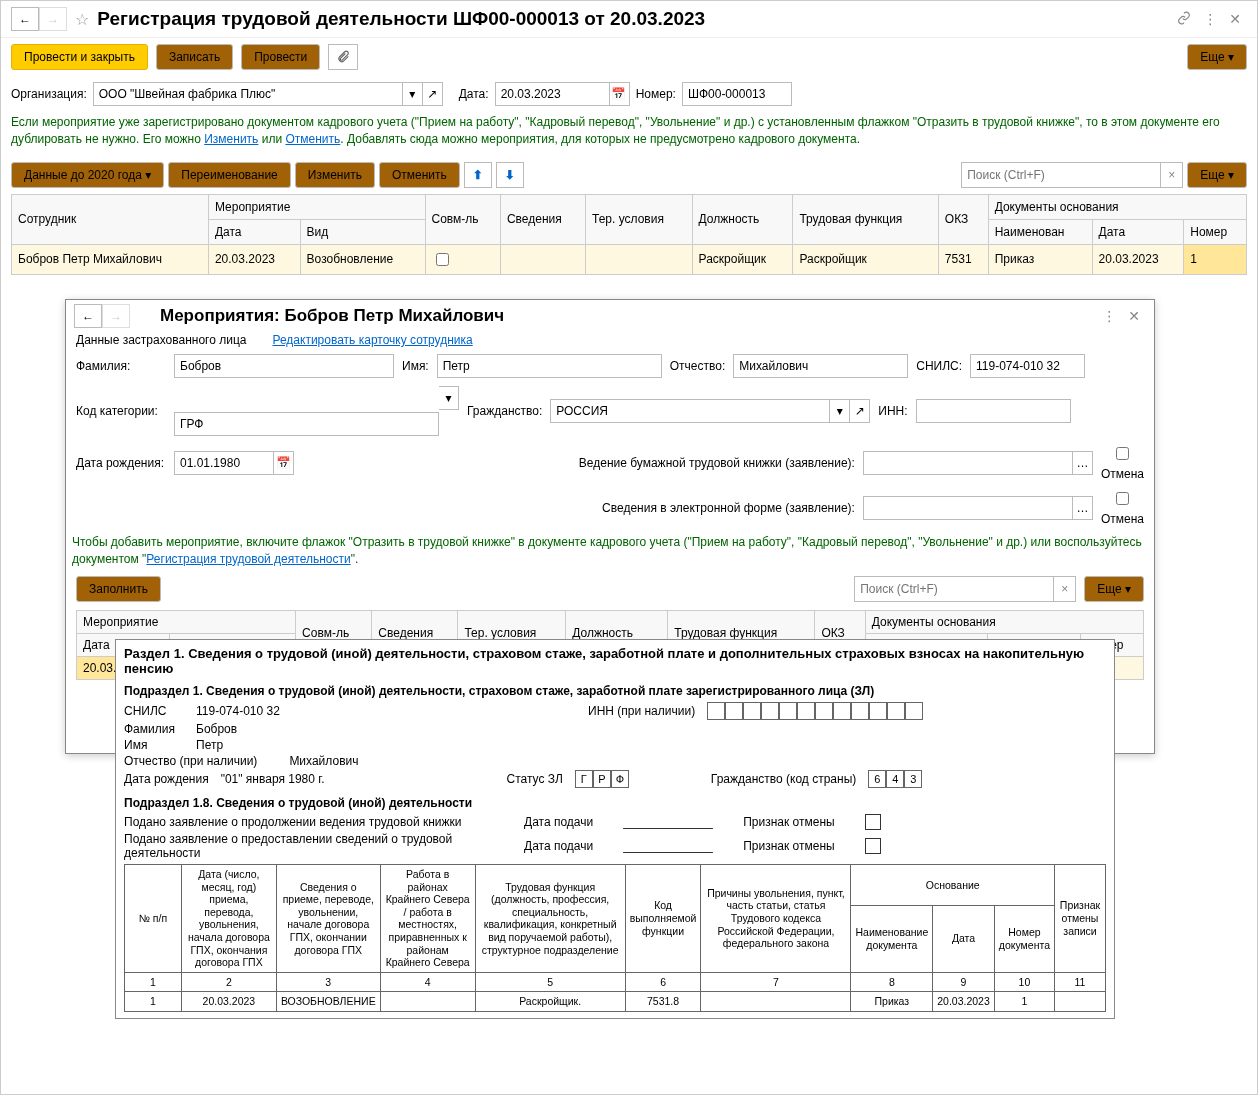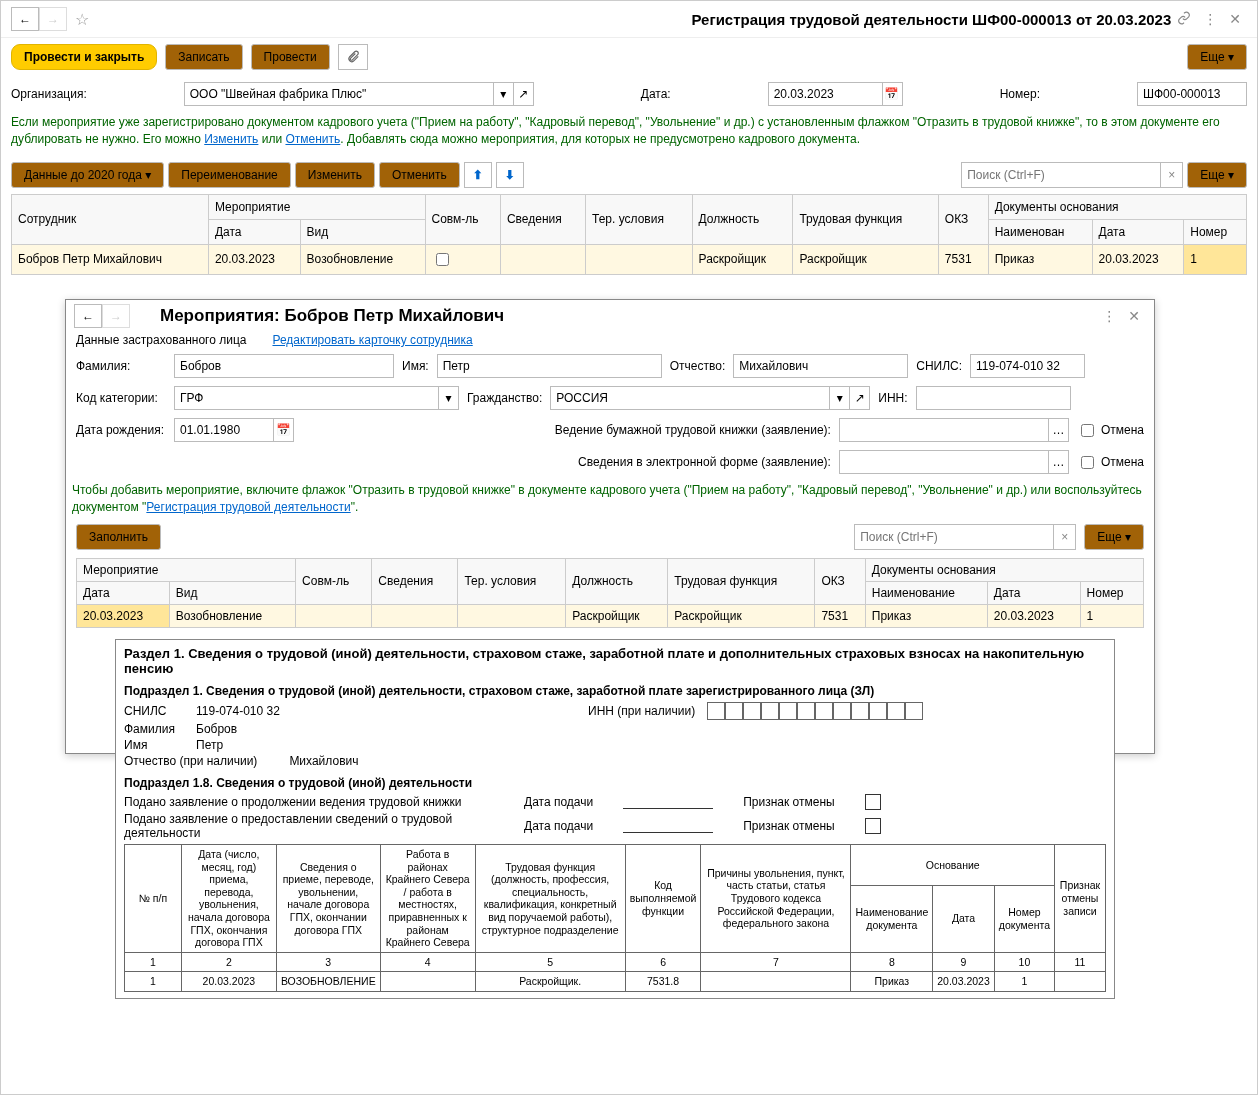--- a/index.html
+++ b/index.html
@@ -2,27 +2,27 @@
 <html><head>
 <meta charset="utf-8">
 <style>
 * { box-sizing: border-box; font-family: Arial, sans-serif; font-size: 12px; }
 body { margin: 0; padding: 0; background: #fff; }
 .window { border: 1px solid #ccc; width: 1258px; height: 1095px; position: relative; }
 .header-bar { display: flex; align-items: center; padding: 6px 10px; border-bottom: 1px solid #eee; }
 .nav-btn { width: 28px; height: 24px; border: 1px solid #bbb; background: #fff; cursor: pointer; display:flex; align-items:center; justify-content:center; }
 .nav-btn.disabled { color: #ccc; border-color: #ddd; }
 .star-icon { margin: 0 8px; color: #999; font-size: 16px; }
-.title { font-size: 15px; font-weight: bold; flex: 1; text-align: right; }
+.title { font-size: 19px; font-weight: bold; flex: 1; }
 .hdr-right-icon { color: #888; margin: 0 6px; cursor: pointer; font-size:14px; }
 .toolbar { display: flex; align-items: center; padding: 6px 10px; gap: 8px; }
 .btn { padding: 5px 12px; border: 1px solid #bbb; background: #a16207; cursor: pointer; border-radius: 3px; white-space:nowrap; }
-.btn-primary { background: #ffcc00; border-color: #e0b400; font-weight: bold; border-radius: 9px; }
+.btn-primary { background: #ffcc00; border-color: #e0b400; font-weight: normal; }
 .clip-btn { width: 30px; height: 26px; border: 1px solid #bbb; background: #fff; cursor: pointer; display:flex; align-items:center; justify-content:center; }
-.row-line { display: flex; align-items: center; padding: 6px 10px; gap: 6px; justify-content: space-between; }
+.row-line { display: flex; align-items: center; padding: 6px 10px; gap: 6px; }
 .label { white-space: nowrap; }
 .input { border: 1px solid #bbb; padding: 3px 5px; height: 24px; background:#fff; }
 .input-group { display:flex; }
 .dropdown-btn { width: 20px; height: 24px; border: 1px solid #bbb; border-left:none; background: #fff; display:flex;align-items:center;justify-content:center;cursor:pointer; }
 .info-text { color: #006400; font-size: 12px; padding: 2px 10px 8px 10px; line-height: 1.4; }
 .link-blue { color: #0066cc; text-decoration: underline; cursor: pointer; }
 .toolbar2 { display:flex; align-items:flex-end; padding:6px 10px; gap:4px; }
 .arrow-btn { width:28px; height:26px; border:1px solid #bbb; background:#fff; cursor:pointer; display:flex;align-items:center;justify-content:center; color:#0066cc; font-weight:bold; }
 .search-box { display:flex; margin-left:auto; }
 .search-input { width:200px; border:1px solid #bbb; padding:3px 5px; height:26px; }
@@ -31,21 +31,21 @@
 .table1 th, .table1 td { border: 1px solid #ccc; padding: 5px 6px; text-align: left; font-size:12px; }
 .table1 th { background: #f8f8f8; font-weight: normal; }
 .row-highlight td { background: #fff8e1; }
 .cell-orange { background: #ffe699 !important; }
 .checkbox-cell { text-align:center; }
 .sub-window { position: absolute; left: 64px; top: 298px; width: 1090px; height: 455px; border: 1px solid #888; background: #fff; box-shadow: 0 2px 8px rgba(0,0,0,0.2); }
 .sub-header { display:flex; align-items:center; padding:4px 8px 2px 8px; }
 .sub-title { font-size: 17px; font-weight: bold; margin-left: 30px; flex:1; }
 .sub-row { display:flex; align-items:center; padding:3px 10px; gap:6px; }
 .form-row { display:flex; align-items:center; padding:4px 10px; gap:8px; }
-.cancel-chk { display:flex; align-items:center; gap:4px; }
+.cancel-chk { display:flex; align-items:center; gap:4px;flex-direction:column; }
 .table2 { border-collapse: collapse; width: calc(100% - 20px); margin: 4px 10px; }
 .table2 th, .table2 td { border: 1px solid #ccc; padding: 4px 6px; text-align:left; font-size:12px; }
 .table2 th { background: #f8f8f8; font-weight:normal; }
 .report-panel { position:absolute; top:638px; left:114px; width:1000px; border:1px solid #888; padding:6px 8px; background:#fff; }
 .report-title { font-weight: bold; font-size: 13px; margin-bottom:6px; }
 .report-subtitle { font-weight:bold; font-size:12px; margin:8px 0 4px 0; }
 .field-line { display:flex; gap:12px; align-items:center; margin:2px 0; font-size:12px; }
 .field-label { min-width:60px; }
 .field-value { min-width:120px; }
 .char-boxes { display:flex; gap:0; }
@@ -177,21 +177,21 @@
     <span class="label">Имя:</span>
     <input class="input" style="width: 225px;" value="Петр">
     <span class="label">Отчество:</span>
     <input class="input" style="width: 175px;" value="Михайлович">
     <span class="label">СНИЛС:</span>
     <input class="input" style="width: 115px;" value="119-074-010 32">
   </div>
   <div class="form-row">
     <span class="label" style="width:90px">Код категории:</span>
     <div class="input-group">
-          <input class="input" style="width: 265px;" value="ГРФ">
+          <input class="input" style="width: 265px; margin-top: 26px;" value="ГРФ">
           <button class="dropdown-btn">▾</button>
         </div>
     <span class="label">Гражданство:</span>
     <div class="input-group">
           <input class="input" style="width: 280px;" value="РОССИЯ">
           <button class="dropdown-btn">▾</button>
           <button class="dropdown-btn">↗</button>
         </div>
     <span class="label">ИНН:</span>
     <input class="input" style="width: 155px;" value="">
@@ -300,20 +300,36 @@
         <span>Бобров</span>
       </div>
   <div class="field-line">
         <span class="field-label">Имя</span>
         <span>Петр</span>
       </div>
   <div class="field-line">
         <span>Отчество (при наличии)</span>
         <span style="margin-left:20px">Михайлович</span>
       </div>
+  <div class="field-line">
+    <span>Дата рождения</span>
+    <span>"01" января 1980 г.</span>
+    <span style="margin-left:170px">Статус ЗЛ</span>
+    <div class="char-boxes">
+      <span class="char-box">Г</span>
+      <span class="char-box">Р</span>
+      <span class="char-box">Ф</span>
+    </div>
+    <span style="margin-left:70px">Гражданство (код страны)</span>
+    <div class="char-boxes">
+      <span class="char-box">6</span>
+      <span class="char-box">4</span>
+      <span class="char-box">3</span>
+    </div>
+  </div>
   <div class="report-subtitle">Подраздел 1.8. Сведения о трудовой (иной) деятельности</div>
   <div class="under-line">
     <span style="width:370px">Подано заявление о продолжении ведения трудовой книжки</span>
     <span>Дата подачи</span>
         <span class="under-field"></span>
     <span>Признак отмены</span>
         <span class="cancel-box"></span>
   </div>
   <div class="under-line">
     <span style="width:370px">Подано заявление о предоставлении сведений о трудовой деятельности</span>

